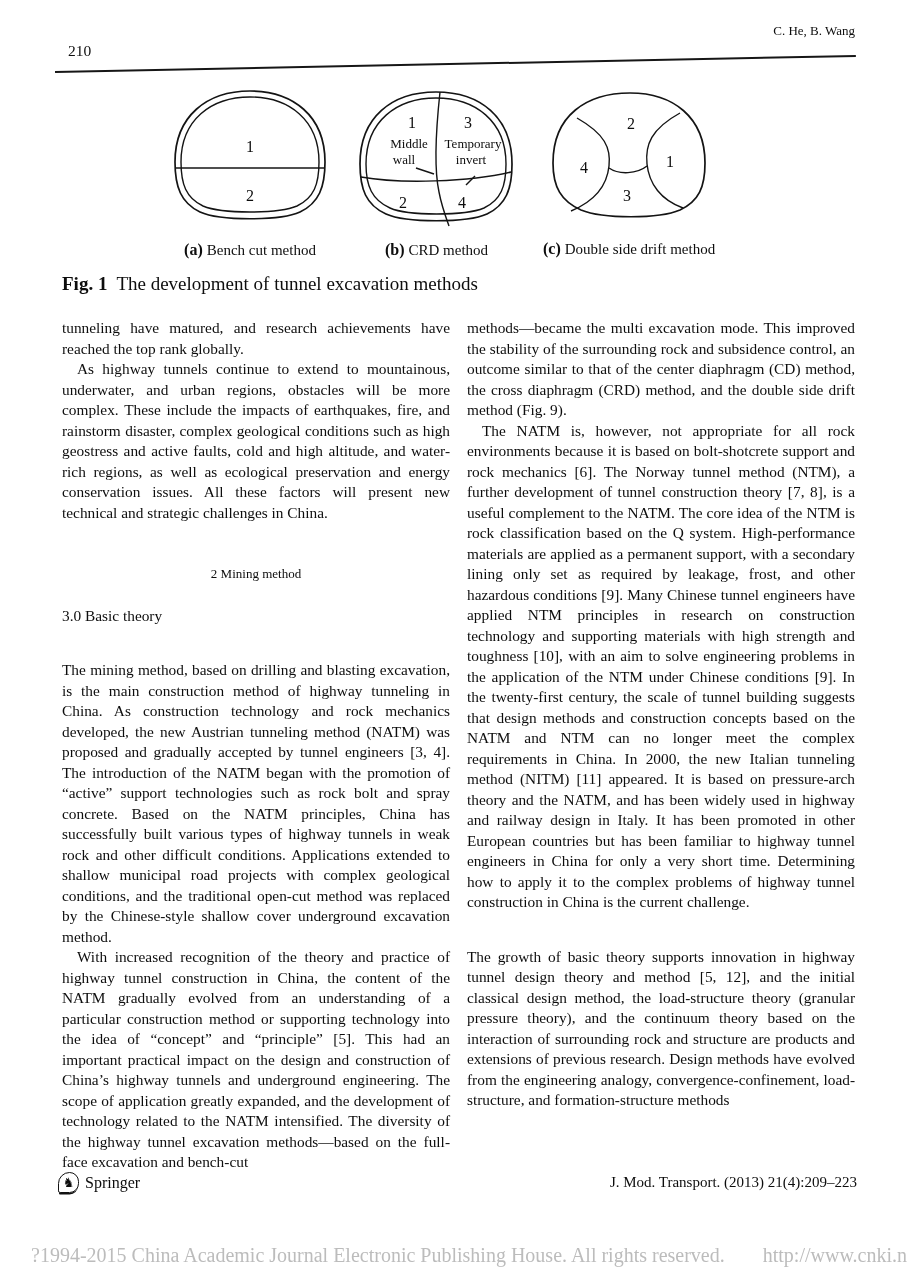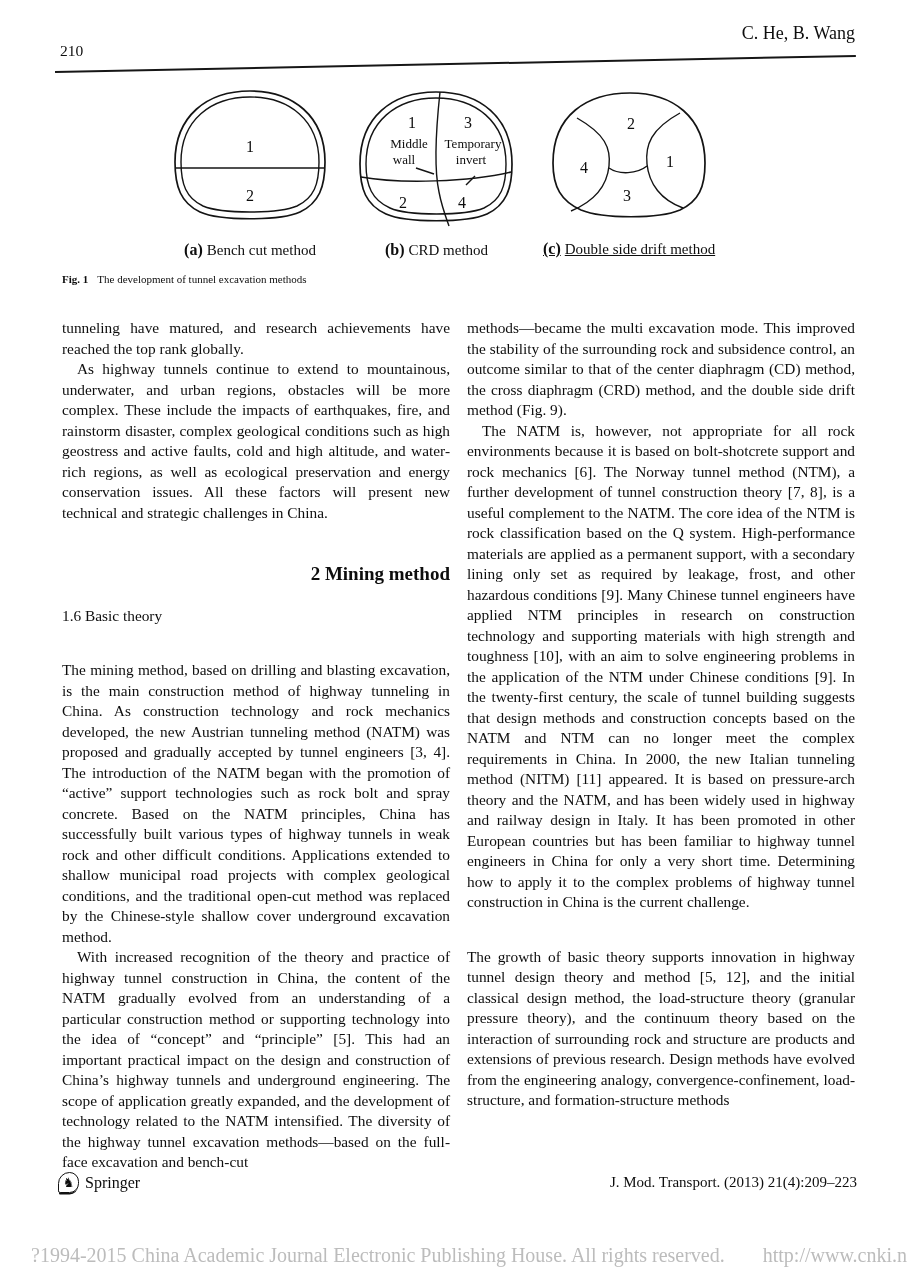--- a/index.html
+++ b/index.html
@@ -2,54 +2,54 @@
 <html><head>
 <meta charset="utf-8">
 <style>
   html,body{margin:0;padding:0;}
   body{
     width:907px;height:1284px;position:relative;overflow:hidden;
     background:#ffffff;color:#0d0d0d;
     font-family:"Liberation Serif", serif;
   }
   
-  .running-head{position:absolute;top:23px;right:52px;font-size:18px;}
-  .page-num{position:absolute;top:42px;left:60px;font-size:15.5px;}
+  .running-head{position:absolute;top:23px;right:52px;font-size:13px;}
+  .page-num{position:absolute;top:42px;left:68px;font-size:15.5px;}
   .head-rule{
     position:absolute;top:71px;left:55px;width:801px;height:0;
     border-top:2.6px solid #161616;
     transform:rotate(-1.15deg);transform-origin:0 0;
   }
   
   .fig-row{position:absolute;top:84px;left:170px;display:flex;gap:24px;align-items:flex-start;}
   .diagram{display:flex;flex-direction:column;align-items:center;}
   .diagram svg{display:block;}
   .dcap{font-size:15px;white-space:nowrap;text-align:right;}
   .dcap b{font-size:16px;margin-right:4px;}
   .cap-a{margin-top:12px;}
   .cap-b{margin-top:9px;}
-  .cap-c{margin-top:11px;text-decoration:underline;}
+  .cap-c{margin-top:11px;}
   .svg-c{margin-top:3px;}
-  .fig-caption{position:absolute;top:273px;left:62px;font-size:11px;}
+  .fig-caption{position:absolute;top:273px;left:62px;font-size:19px;}
   .fig-caption b{margin-right:9px;}
   svg .ln{fill:none;stroke:#141414;stroke-width:1.7;}
   svg .thin{fill:none;stroke:#141414;stroke-width:1.4;}
   svg text{fill:#0d0d0d;font-family:"Liberation Serif", serif;}
   svg .num{font-size:16px;text-anchor:middle;}
   svg .ann{font-size:13px;text-anchor:middle;}
   
   .cols{
     position:absolute;top:318px;left:62px;width:794px;
     display:flex;gap:17px;
     font-size:15.35px;line-height:20.5px;text-align:justify;
   }
   .col{width:388px;}
   .col p{margin:0;}
   .col p.indent{text-indent:15px;}
-  .col h2{font-size:19px;font-weight:bold;margin:41px 0 0 0;text-align:right;}
+  .col h2{font-size:13px;font-weight:normal;margin:41px 0 0 0;text-align:center;}
   .col h3{font-size:15.35px;font-weight:normal;margin:21px 0 0 0;text-align:left;}
   .col p.after-head{margin-top:34px;}
   
   .footer{
     position:absolute;top:1172px;left:58px;right:50px;
     display:flex;justify-content:space-between;align-items:center;
   }
   .springer{display:flex;align-items:center;gap:6px;font-size:16px;}
   .knight{
     display:inline-flex;align-items:center;justify-content:center;
@@ -129,21 +129,21 @@
 
 <div class="fig-caption">
   <b>Fig. 1</b><span>The development of tunnel excavation methods</span>
 </div>
 
 <div class="cols">
   <div class="col">
     <p>tunneling have matured, and research achievements have reached the top rank globally.</p>
     <p class="indent">As highway tunnels continue to extend to mountainous, underwater, and urban regions, obstacles will be more complex. These include the impacts of earthquakes, fire, and rainstorm disaster, complex geological conditions such as high geostress and active faults, cold and high altitude, and water-rich regions, as well as ecological preservation and energy conservation issues. All these factors will present new technical and strategic challenges in China.</p>
     <h2>2 Mining method</h2>
-    <h3>1.6  Basic theory</h3>
+    <h3>3.0  Basic theory</h3>
     <p class="after-head">The mining method, based on drilling and blasting excavation, is the main construction method of highway tunneling in China. As construction technology and rock mechanics developed, the new Austrian tunneling method (NATM) was proposed and gradually accepted by tunnel engineers [3, 4]. The introduction of the NATM began with the promotion of “active” support technologies such as rock bolt and spray concrete. Based on the NATM principles, China has successfully built various types of highway tunnels in weak rock and other difficult conditions. Applications extended to shallow municipal road projects with complex geological conditions, and the traditional open-cut method was replaced by the Chinese-style shallow cover underground excavation method.</p>
     <p class="indent">With increased recognition of the theory and practice of highway tunnel construction in China, the content of the NATM gradually evolved from an understanding of a particular construction method or supporting technology into the idea of “concept” and “principle” [5]. This had an important practical impact on the design and construction of China’s highway tunnels and underground engineering. The scope of application greatly expanded, and the development of technology related to the NATM intensified. The diversity of the highway tunnel excavation methods—based on the full-face excavation and bench-cut</p>
   </div>
   <div class="col">
     <p>methods—became the multi excavation mode. This improved the stability of the surrounding rock and subsidence control, an outcome similar to that of the center diaphragm (CD) method, the cross diaphragm (CRD) method, and the double side drift method (Fig. 9).</p>
     <p class="indent">The NATM is, however, not appropriate for all rock environments because it is based on bolt-shotcrete support and rock mechanics [6]. The Norway tunnel method (NTM), a further development of tunnel construction theory [7, 8], is a useful complement to the NATM. The core idea of the NTM is rock classification based on the Q system. High-performance materials are applied as a permanent support, with a secondary lining only set as required by leakage, frost, and other hazardous conditions [9]. Many Chinese tunnel engineers have applied NTM principles in research on construction technology and supporting materials with high strength and toughness [10], with an aim to solve engineering problems in the application of the NTM under Chinese conditions [9]. In the twenty-first century, the scale of tunnel building suggests that design methods and construction concepts based on the NATM and NTM can no longer meet the complex requirements in China. In 2000, the new Italian tunneling method (NITM) [11] appeared. It is based on pressure-arch theory and the NATM, and has been widely used in highway and railway design in Italy. It has been promoted in other European countries but has been familiar to highway tunnel engineers in China for only a very short time. Determining how to apply it to the complex problems of highway tunnel construction in China is the current challenge.</p>
     <p class="after-head">The growth of basic theory supports innovation in highway tunnel design theory and method [5, 12], and the initial classical design method, the load-structure theory (granular pressure theory), and the continuum theory based on the interaction of surrounding rock and structure are products and extensions of previous research. Design methods have evolved from the engineering analogy, convergence-confinement, load-structure, and formation-structure methods</p>
   </div>
 </div>
 

